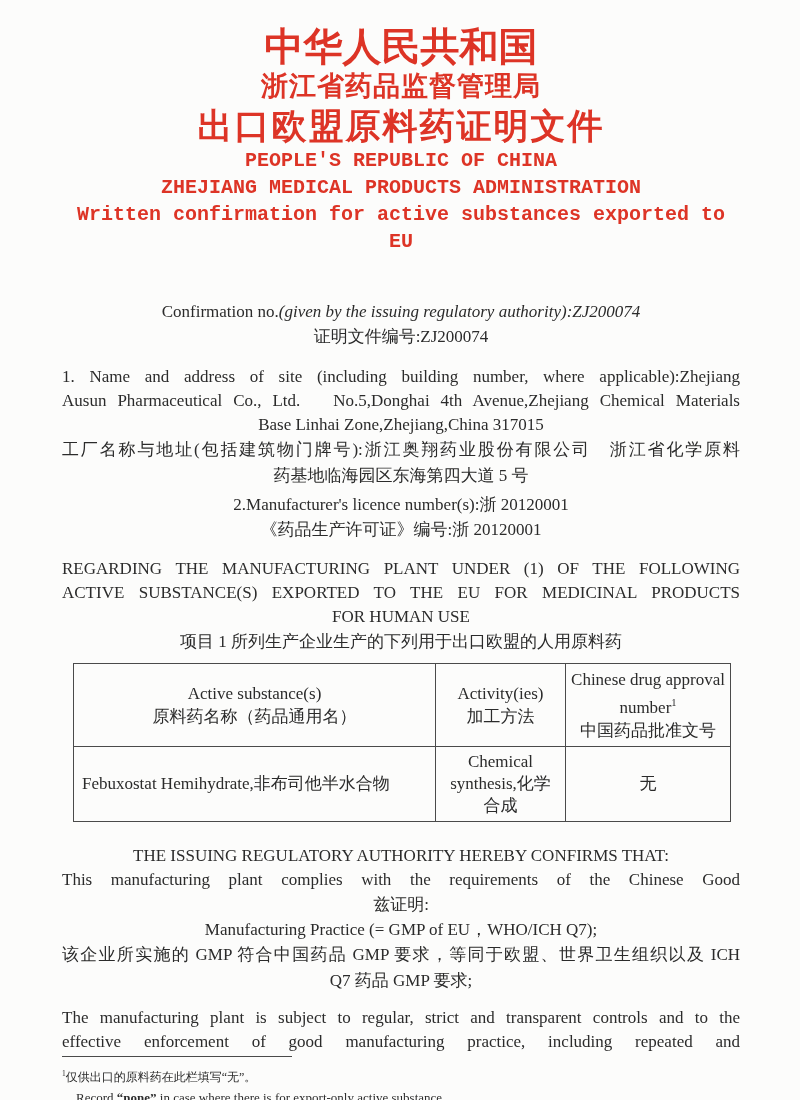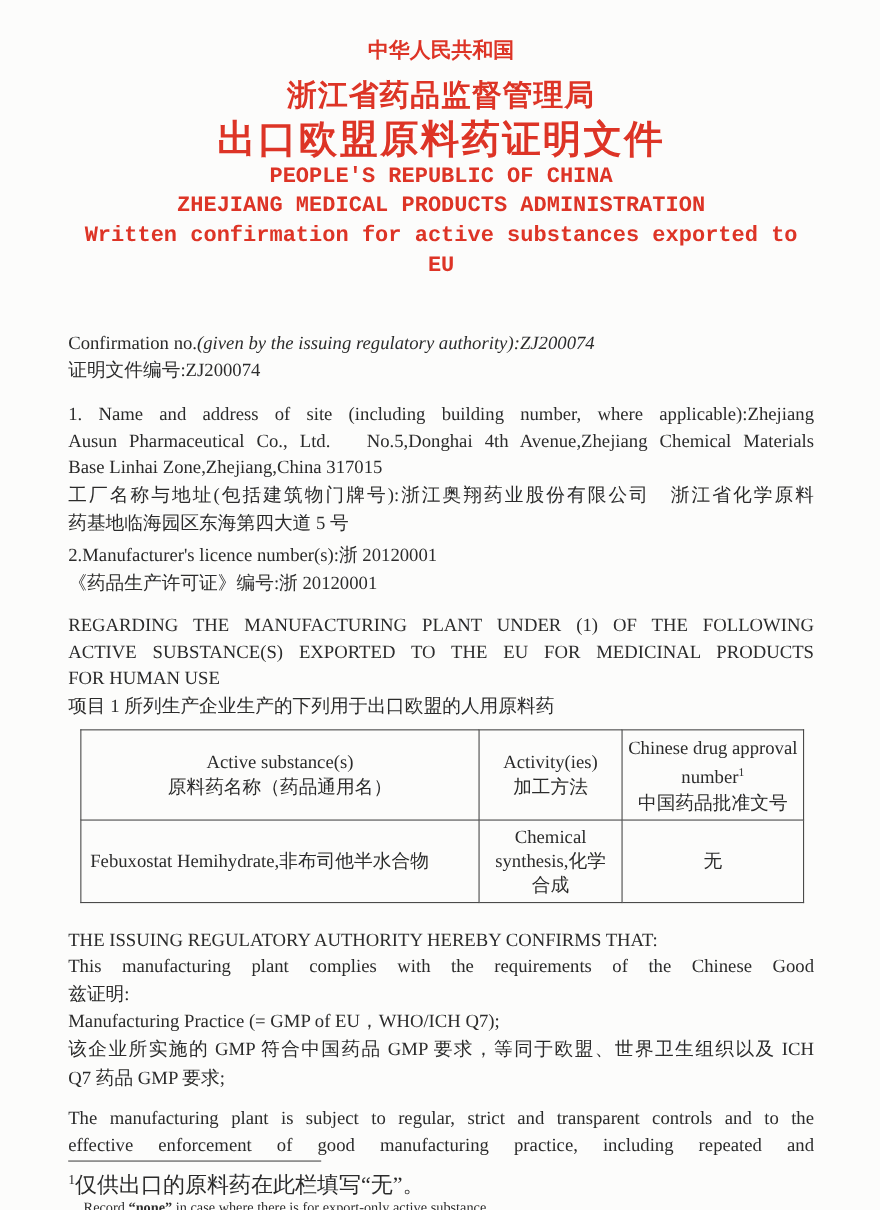--- a/index.html
+++ b/index.html
@@ -11,28 +11,28 @@
     box-sizing:border-box;
     padding:27px 60px 0 62px;
     font-family:"Liberation Serif","DejaVu Serif",serif;
     color:#2b2b2b;
     overflow:hidden;
   }
 
   
   .letterhead { text-align:center; }
   .red { color:#dd3426; }
-  .h-zh1 { font-size:19px; font-weight:bold; line-height:40px; }
+  .h-zh1 { font-size:39px; font-weight:bold; line-height:40px; }
   .h-zh2 { font-size:27px; font-weight:bold; line-height:39px; letter-spacing:1px; }
   .h-zh3 { font-size:35px; font-weight:bold; line-height:41px; letter-spacing:2px; }
   .h-en  { font-family:Liberation Mono, monospace;
            font-weight:bold; font-size:20px; line-height:27px; }
 
   
-  .line    { font-size:17px; line-height:24px; white-space:pre-wrap; }
+  .line    { font-size:17px; line-height:24px; white-space:pre-wrap;text-align:center; }
   .zh-line { line-height:26px; }
   .just    { text-align:justify; text-align-last:justify; }
   .it      { font-style:italic; }
 
   .sec-confirm   { margin-top:45px; }
   .sec-site      { margin-top:15px; }
   .sec-licence   { margin-top:4px; }
   .sec-regarding { margin-top:14px; }
   .sec-confirms  { margin-top:22px; }
   .sec-controls  { margin-top:12px; }
@@ -53,21 +53,21 @@
   .doc-table th { height:64px; text-align:center; line-height:23px; padding:4px 4px; }
   .doc-table td { height:70px; }
   .cell-substance { text-align:left; padding:2px 4px 2px 8px; }
   .cell-activity  { text-align:center; line-height:22px; padding:2px 7px; }
   .cell-approval  { text-align:center; }
   sup { font-size:0.62em; }
 
   
   .footnote { margin-top:2px; }
   .fn-rule { width:230px; height:0; border:none; border-top:1.5px solid #4a4a4a; margin:0 0 6px 0; }
-  .fn-zh { font-size:20px; line-height:21px; }
+  .fn-zh { font-size:12px; line-height:21px; }
   .fn-en { font-size:13px; line-height:20px; padding-left:14px; }
   .fn-bold { font-weight:bold; }
 </style>
 </head>
 <body>
 
 <div class="page">
 
   <div class="letterhead">
     <div class="h-zh1 red">中华人民共和国</div>

